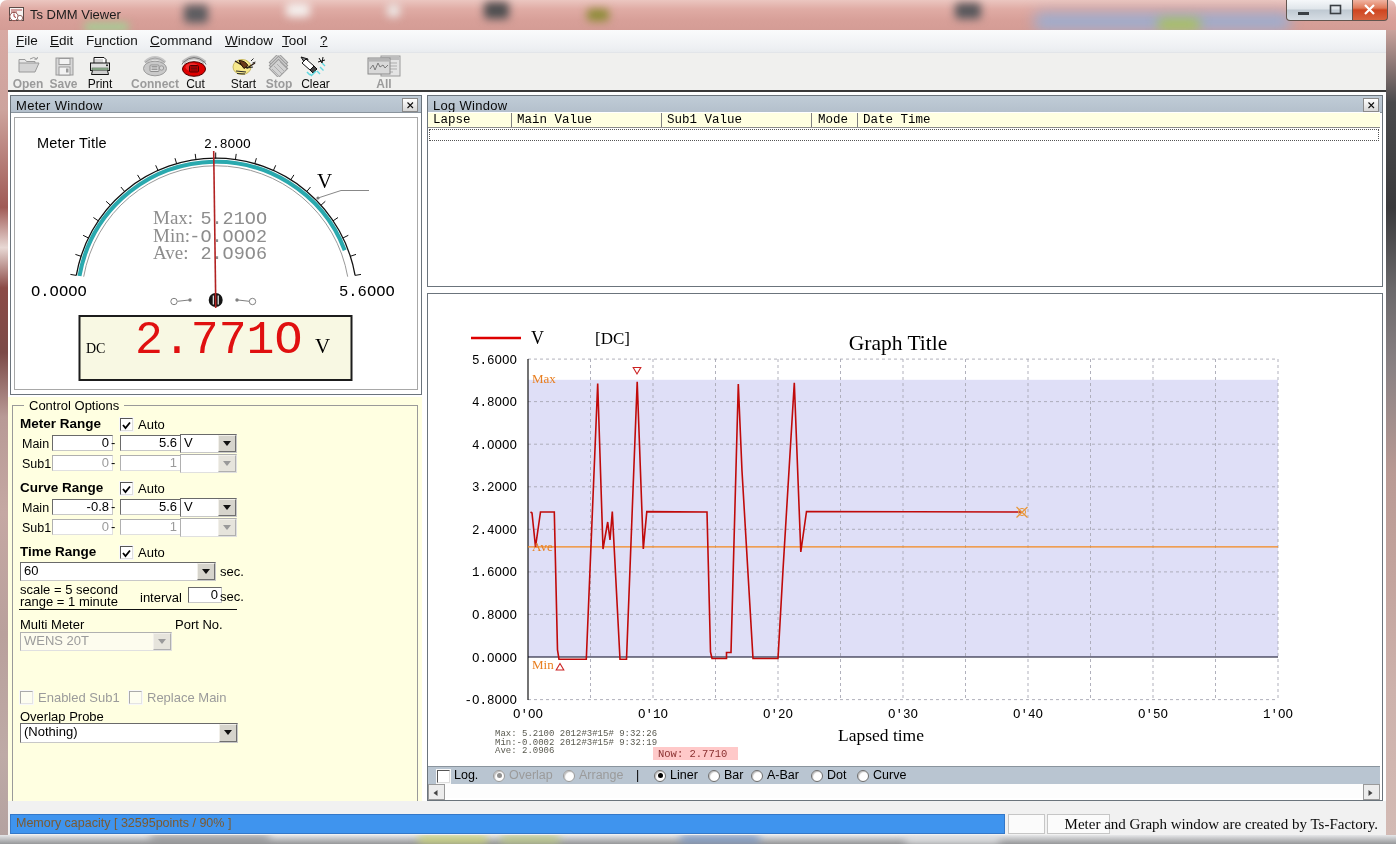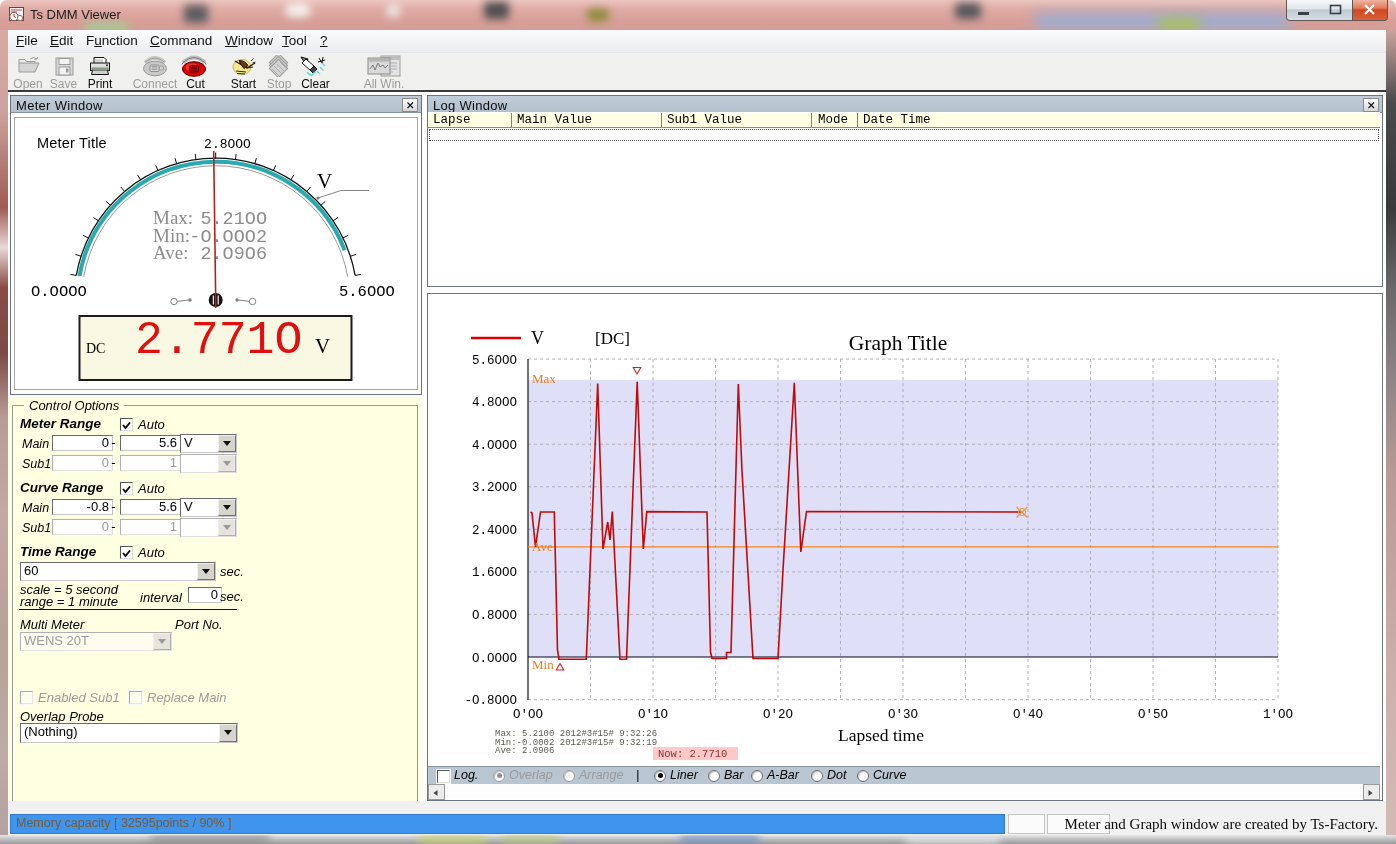--- a/index.html
+++ b/index.html
@@ -27,35 +27,35 @@
     background:linear-gradient(#e6e7e9,#b9babc 55%,#97989a);}
   
   #menubar{left:8px;top:30px;width:1378px;height:22px;
     background:linear-gradient(#fafbfc,#eef0f3 80%,#e9ecef);
     border-bottom:1px solid #e2e5e9;font-size:13.5px;color:#111;}
   .mitem{position:absolute;top:3px;}
   .u{text-decoration:underline;}
   #toolbar{left:8px;top:53px;width:1378px;height:37px;background:#f0f0ee;}
   #tbline{left:8px;top:90px;width:1378px;height:2px;background:#3a3a3a;}
   .tlab{position:absolute;top:24px;font-size:12px;text-align:center;color:#0c0c0c;}
-  .tlab.dis{color:#9b9b9b;}
+  .tlab.dis{color:#9b9b9b;font-weight:bold;}
   .ticon{position:absolute;top:2px;}
   
   #mdi{left:8px;top:92px;width:1378px;height:709px;background:#fff;}
   .cwin{position:absolute;border:1px solid #6b747c;background:#fff;}
   .ctitle{position:absolute;left:0;top:0;right:0;height:16px;background:linear-gradient(#c0ccd7,#b4c0cc);
     border-bottom:1px solid #8a949d;font-size:13px;color:#0a0a0a;}
   .ctitle span{position:absolute;left:5px;top:2px;letter-spacing:0.3px;}
   .cclose{position:absolute;top:2px;right:3px;width:14px;height:12px;
     background:linear-gradient(#ffffff,#d6d6d6);border:1px solid #8a8a8a;}
   .cclose svg{position:absolute;left:3.5px;top:2.5px;}
   
   #cpanel{left:8px;top:397px;width:414px;height:406px;background:#ffffe1;font-size:13px;color:#000;}
   .fsb{position:absolute;border:1px solid #9a9a9a;}
-  .lbl{position:absolute;white-space:nowrap;font-style:italic;}
+  .lbl{position:absolute;white-space:nowrap;}
   .b{font-weight:bold;font-size:13.5px;}
   .gray{color:#9b9b9b;}
   .cbx{position:absolute;width:11px;height:11px;background:#fff;
     border-top:1.5px solid #555;border-left:1.5px solid #555;
     border-right:1.5px solid #ddd;border-bottom:1.5px solid #ddd;
     box-shadow:0 0 0 1px #f8f8f8;}
   .cbx.dis{border-color:#aaa #e4e4e4 #e4e4e4 #aaa;background:#fdfdf0;}
   .inp{position:absolute;height:14px;background:#fff;
     border-top:1.5px solid #6a6a6a;border-left:1.5px solid #6a6a6a;
     border-right:1px solid #c8c8c8;border-bottom:1px solid #c8c8c8;

